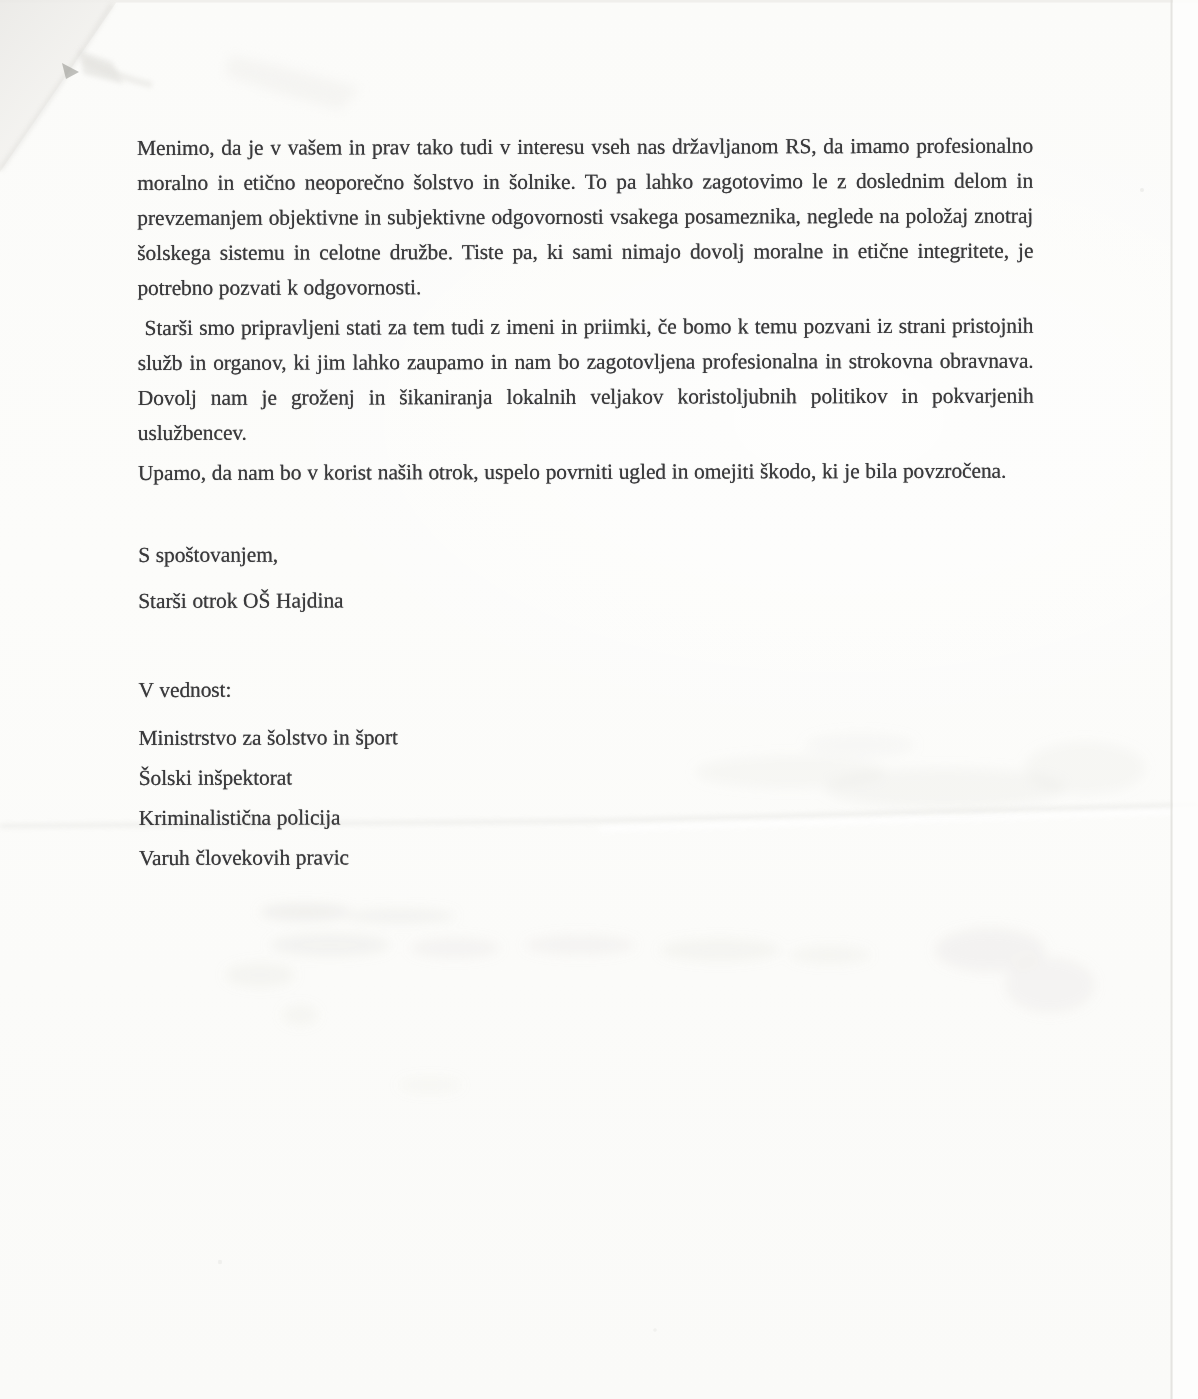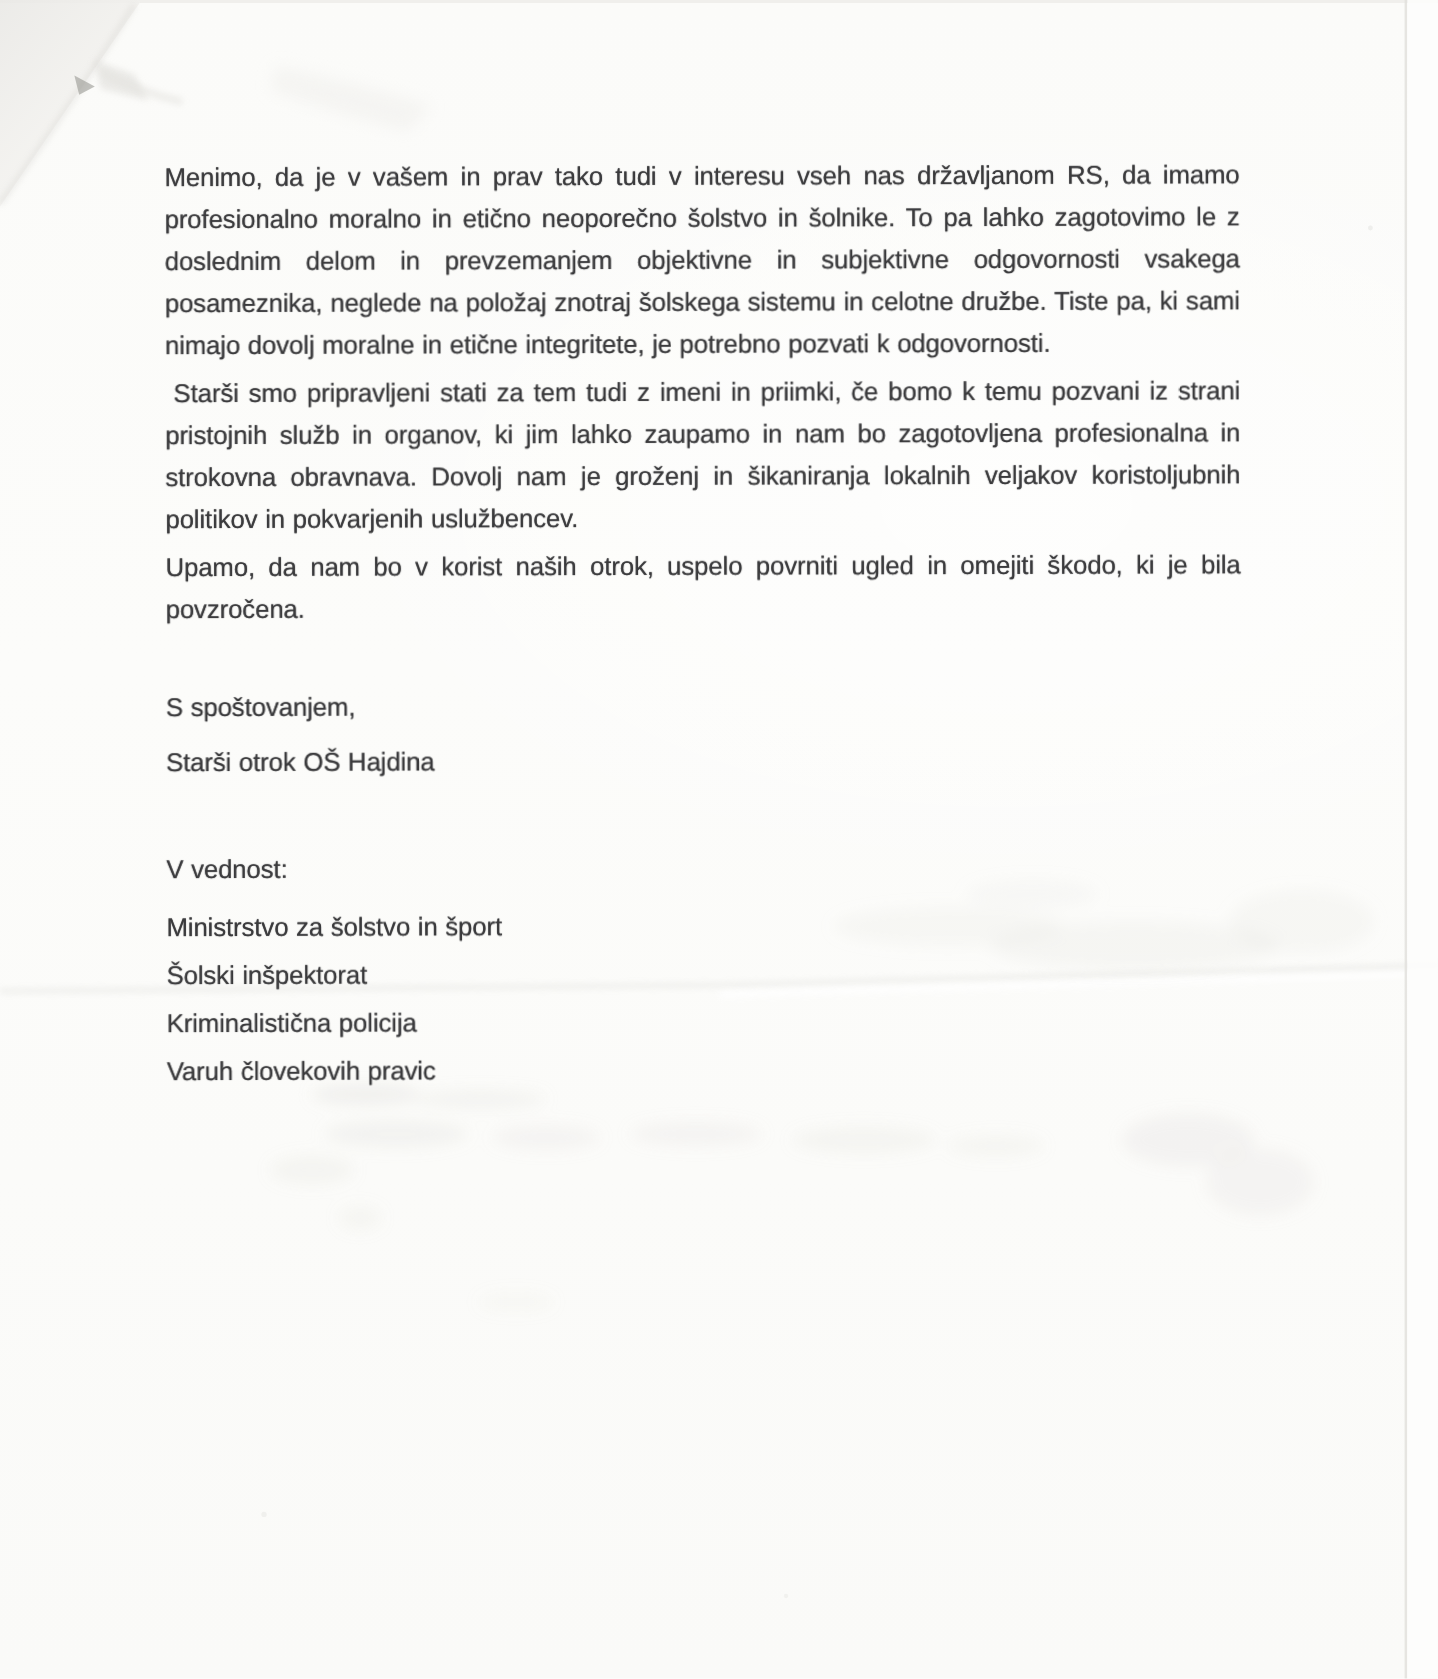--- a/index.html
+++ b/index.html
@@ -8,21 +8,21 @@
     background: #ffffff;
   }
   .page {
     position: relative;
     width: 1198px;
     height: 1399px;
     background:
       radial-gradient(ellipse 900px 500px at 70% 30%, rgba(255,255,255,0.6) 0%, rgba(255,255,255,0) 70%),
       linear-gradient(180deg, #fbfbf9 0%, #fcfcfa 40%, #fafaf8 100%);
     overflow: hidden;
-    font-family: Liberation Sans, sans-serif;
+    font-family: Liberation Serif, serif;
   }
   .artifacts {
     position: absolute;
     inset: 0;
     width: 100%;
     height: 100%;
     pointer-events: none;
   }
   .letter {
     position: absolute;

